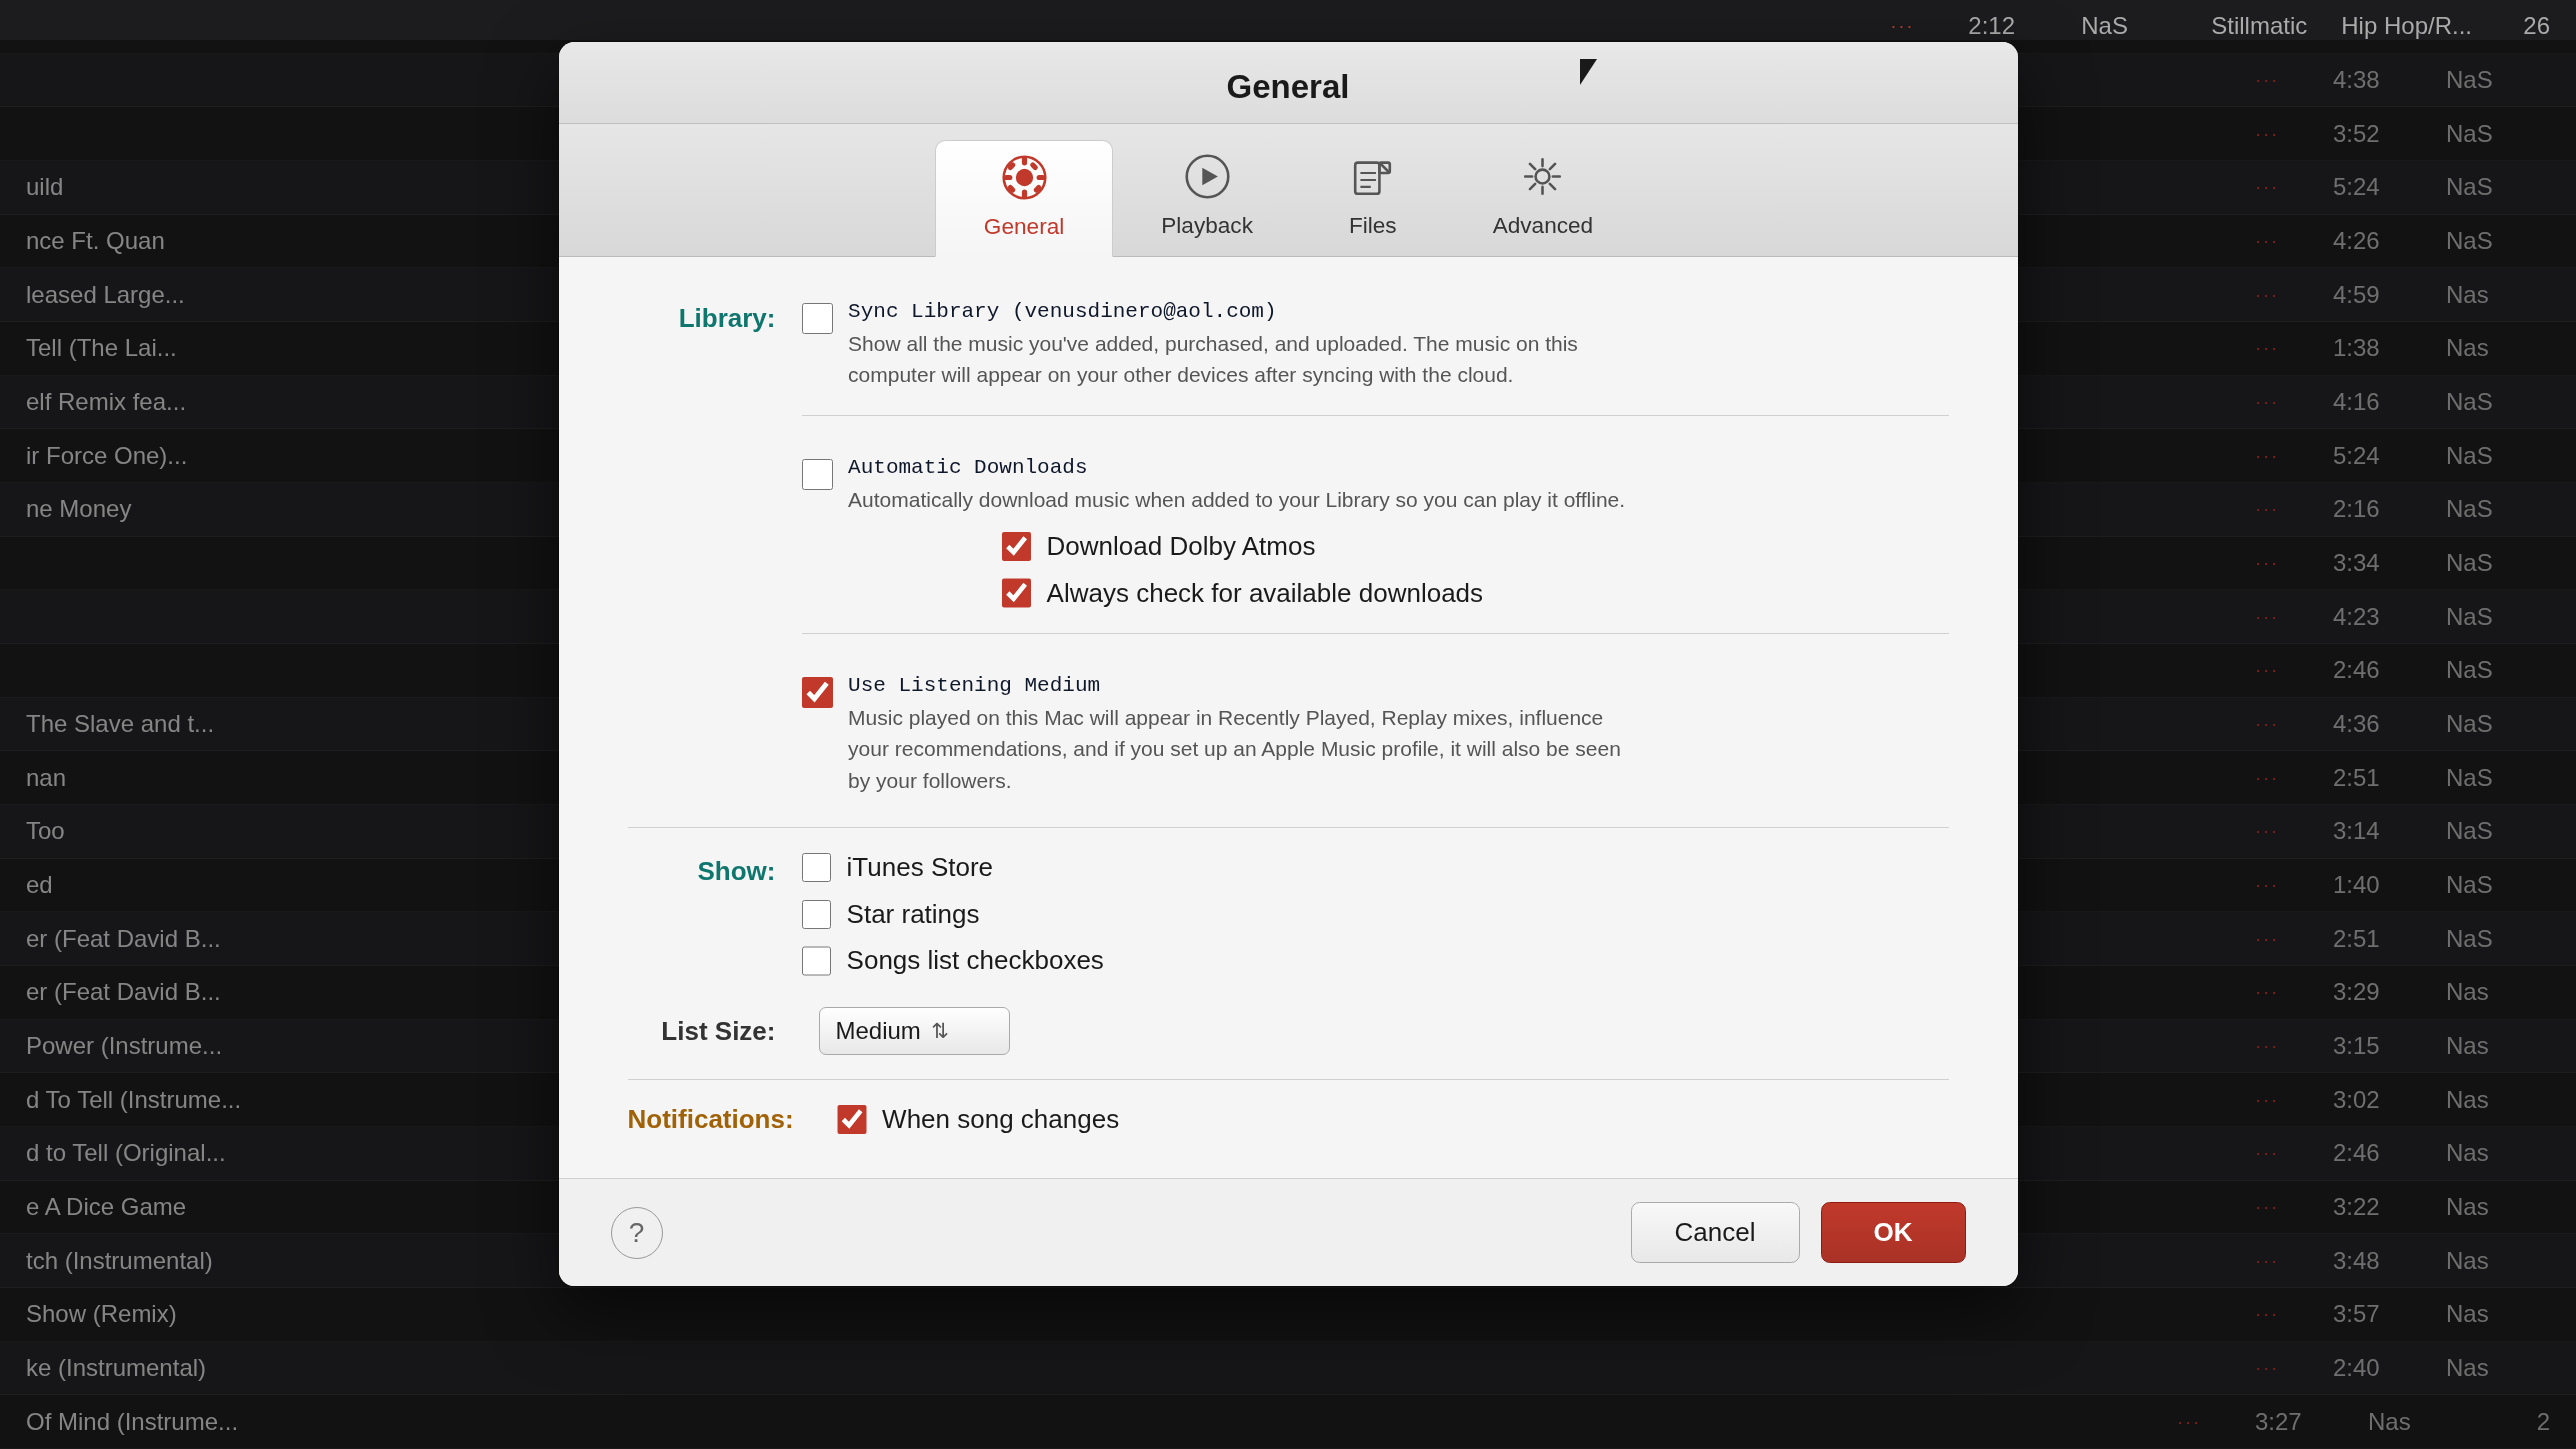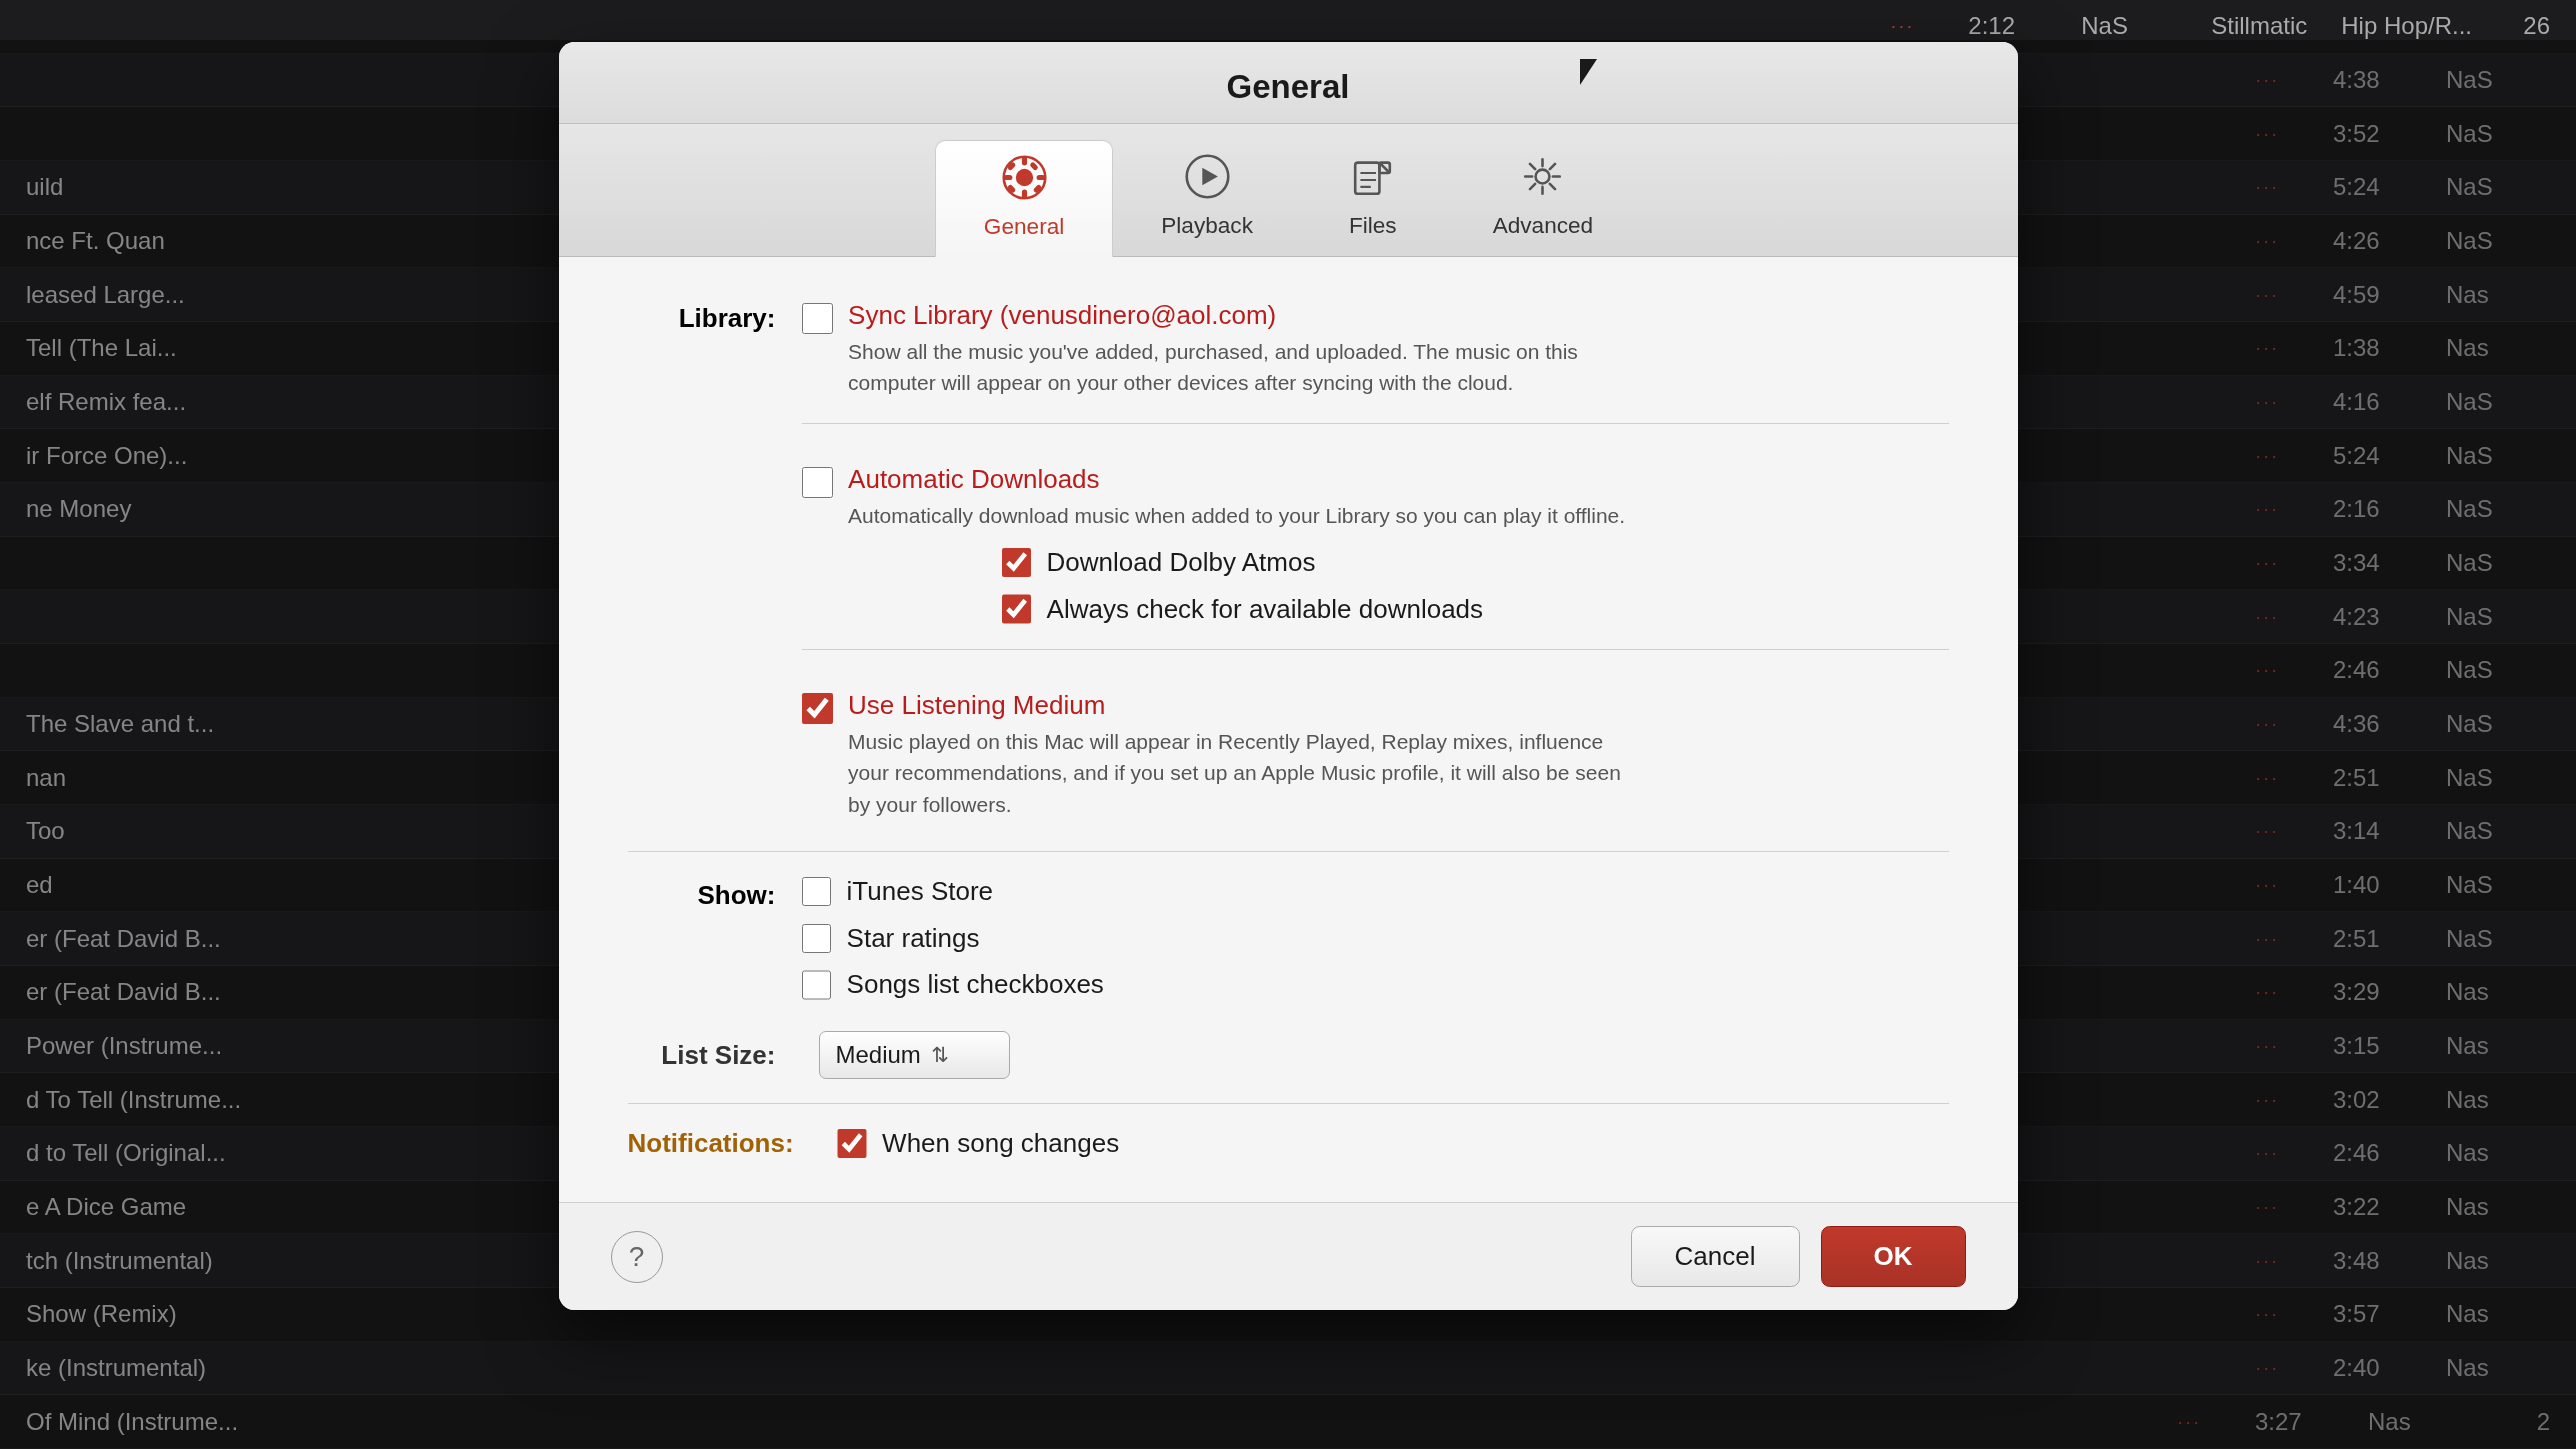--- a/index.html
+++ b/index.html
@@ -159,21 +159,21 @@
     
     .section {
       display: flex;
       margin-bottom: 31px;
       align-items: flex-start;
     }
 
     .section-label {
       font-size: 26px;
       font-weight: 600;
-      color: #000000;
+      color: #0f766e;
       min-width: 174px;
       text-align: right;
       padding-right: 26px;
       padding-top: 3.5px;
       flex-shrink: 0;
     }
 
     .section-content {
       flex: 1;
       display: flex;
@@ -203,23 +203,24 @@
       flex-shrink: 0;
     }
 
     .checkbox-label-group {
       display: flex;
       flex-direction: column;
       gap: 5.2px;
     }
 
     .checkbox-main-label {
-      font-size: 26px;
+      font-size: 21px;
       font-weight: 500;
-      color: #b91c1c;
+      color: #0f172a;
+      font-family: Liberation Mono, monospace;
     }
 
     .checkbox-description {
       font-size: 21px;
       color: #555;
       line-height: 1.5;
       max-width: 781px;
     }
 
     

